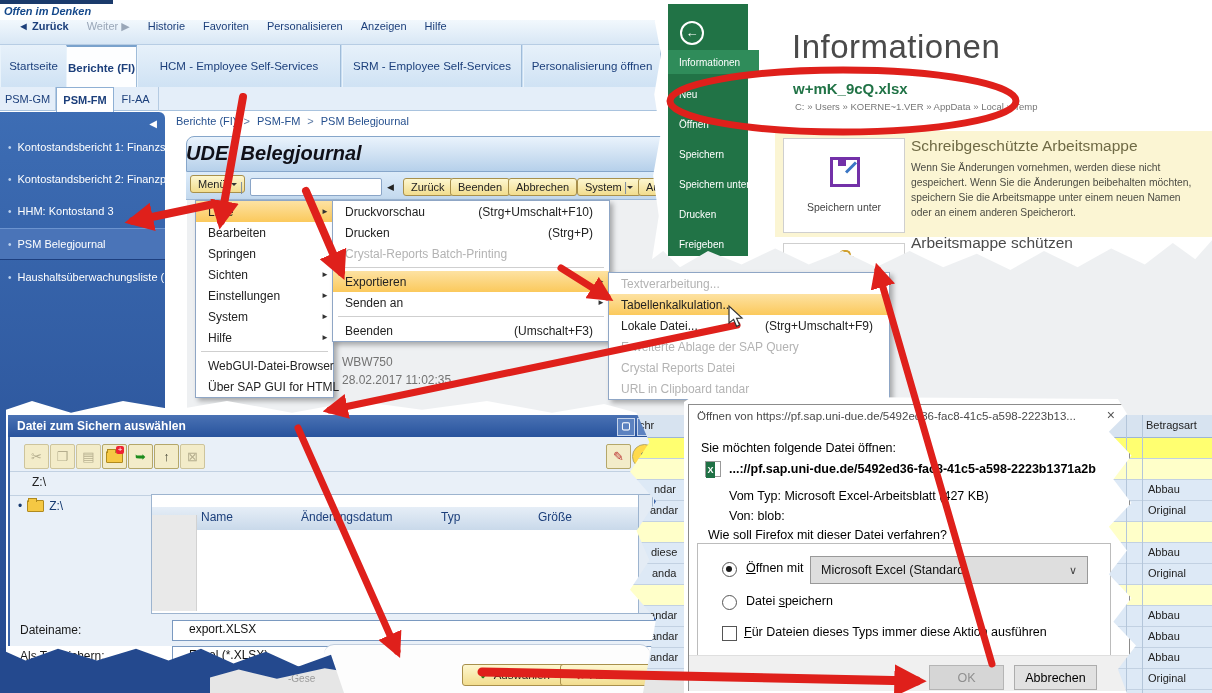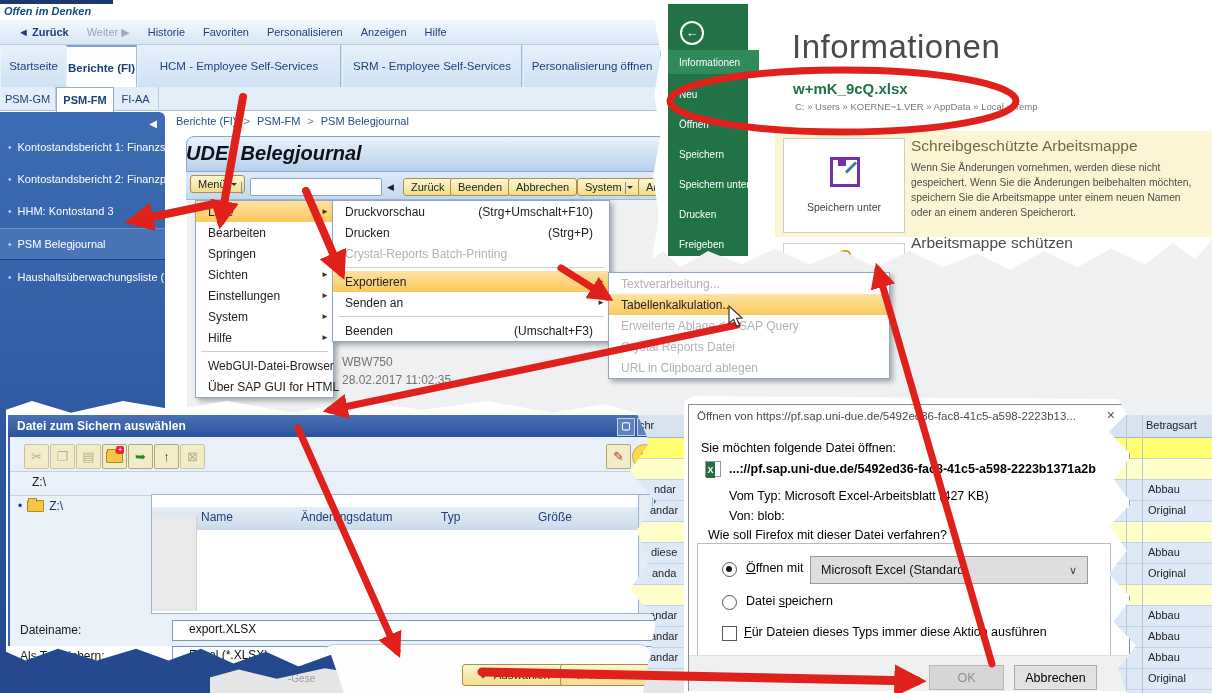--- a/index.html
+++ b/index.html
@@ -5,21 +5,21 @@
   html,body{margin:0;padding:0;background:#fff;}
   #stage{position:relative;width:1212px;height:693px;overflow:hidden;
          font-family:"Liberation Sans",sans-serif;background:#fff;font-size:12px;text-decoration:underline;}
   .abs{position:absolute;box-sizing:border-box;}
   .nowrap{white-space:nowrap;overflow:hidden;}
 
   
   .topbar-navy{left:0;top:0;width:113px;height:4px;background:#1a3a6b;}
   .brand{left:4px;top:5px;font-size:11px;font-weight:bold;font-style:italic;color:#15498b;}
   .navrow{left:0;top:20px;width:1212px;height:25px;background:linear-gradient(#f2f8fd,#d8e7f5);
-          border-bottom:1px solid #b7cde4;display:flex;align-items:center;color:#1c3f7b;font-size:11px;}
+          border-bottom:1px solid #b7cde4;display:flex;color:#1c3f7b;font-size:11px;}
   .navrow span{margin-left:18px;}
   .navrow .dim{color:#9aa7b8;}
   .tabrow{left:0;top:45px;width:1212px;height:42px;background:#cadef2;}
   .ptab{position:absolute;top:0;height:42px;display:flex;align-items:center;justify-content:center;
         font-size:11.5px;color:#1c3f7b;background:linear-gradient(#e7f1fa,#cfe2f4);
         border-right:1px solid #9fbcd9;border-left:1px solid #e9f3fb;}
   .ptab.active{background:#fdfeff;font-weight:bold;border-top:2px solid #7aa2cc;}
   .subtabrow{left:0;top:87px;width:1212px;height:24px;background:#e4eef9;border-bottom:1px solid #a9c3de;}
   .stab{position:absolute;top:0;height:24px;display:flex;align-items:center;justify-content:center;
         font-size:11px;color:#1c3f7b;border-right:1px solid #b5cbe2;}
@@ -374,28 +374,32 @@
       </div>
   </div>
 
   <div class="menupanel" style="left:608px;top:272px;width:280px;">
     <div class="mi dis">
         <span>Textverarbeitung...</span>
       </div>
     <div class="mi hl">
         <span>Tabellenkalkulation...</span>
       </div>
+    <div class="mi">
+        <span>Lokale Datei...</span>
+        <span class="sc">(Strg+Umschalt+F9)</span>
+      </div>
     <div class="mi dis">
         <span>Erweiterte Ablage der SAP Query</span>
       </div>
     <div class="mi dis">
         <span>Crystal Reports Datei</span>
       </div>
     <div class="mi dis">
-        <span>URL in Clipboard ablegen</span>
+        <span>URL in Clipboard tandar</span>
       </div>
   </div>
 
   <div class="abs excel">
     <div class="xl-side">
       <div class="xl-back">←</div>
       <div class="xl-item active" style="top:46px;">Informationen</div>
       <div class="xl-item" style="top:78px;">Neu</div>
       <div class="xl-item" style="top:108px;">Öffnen</div>
       <div class="xl-item" style="top:138px;">Speichern</div>

